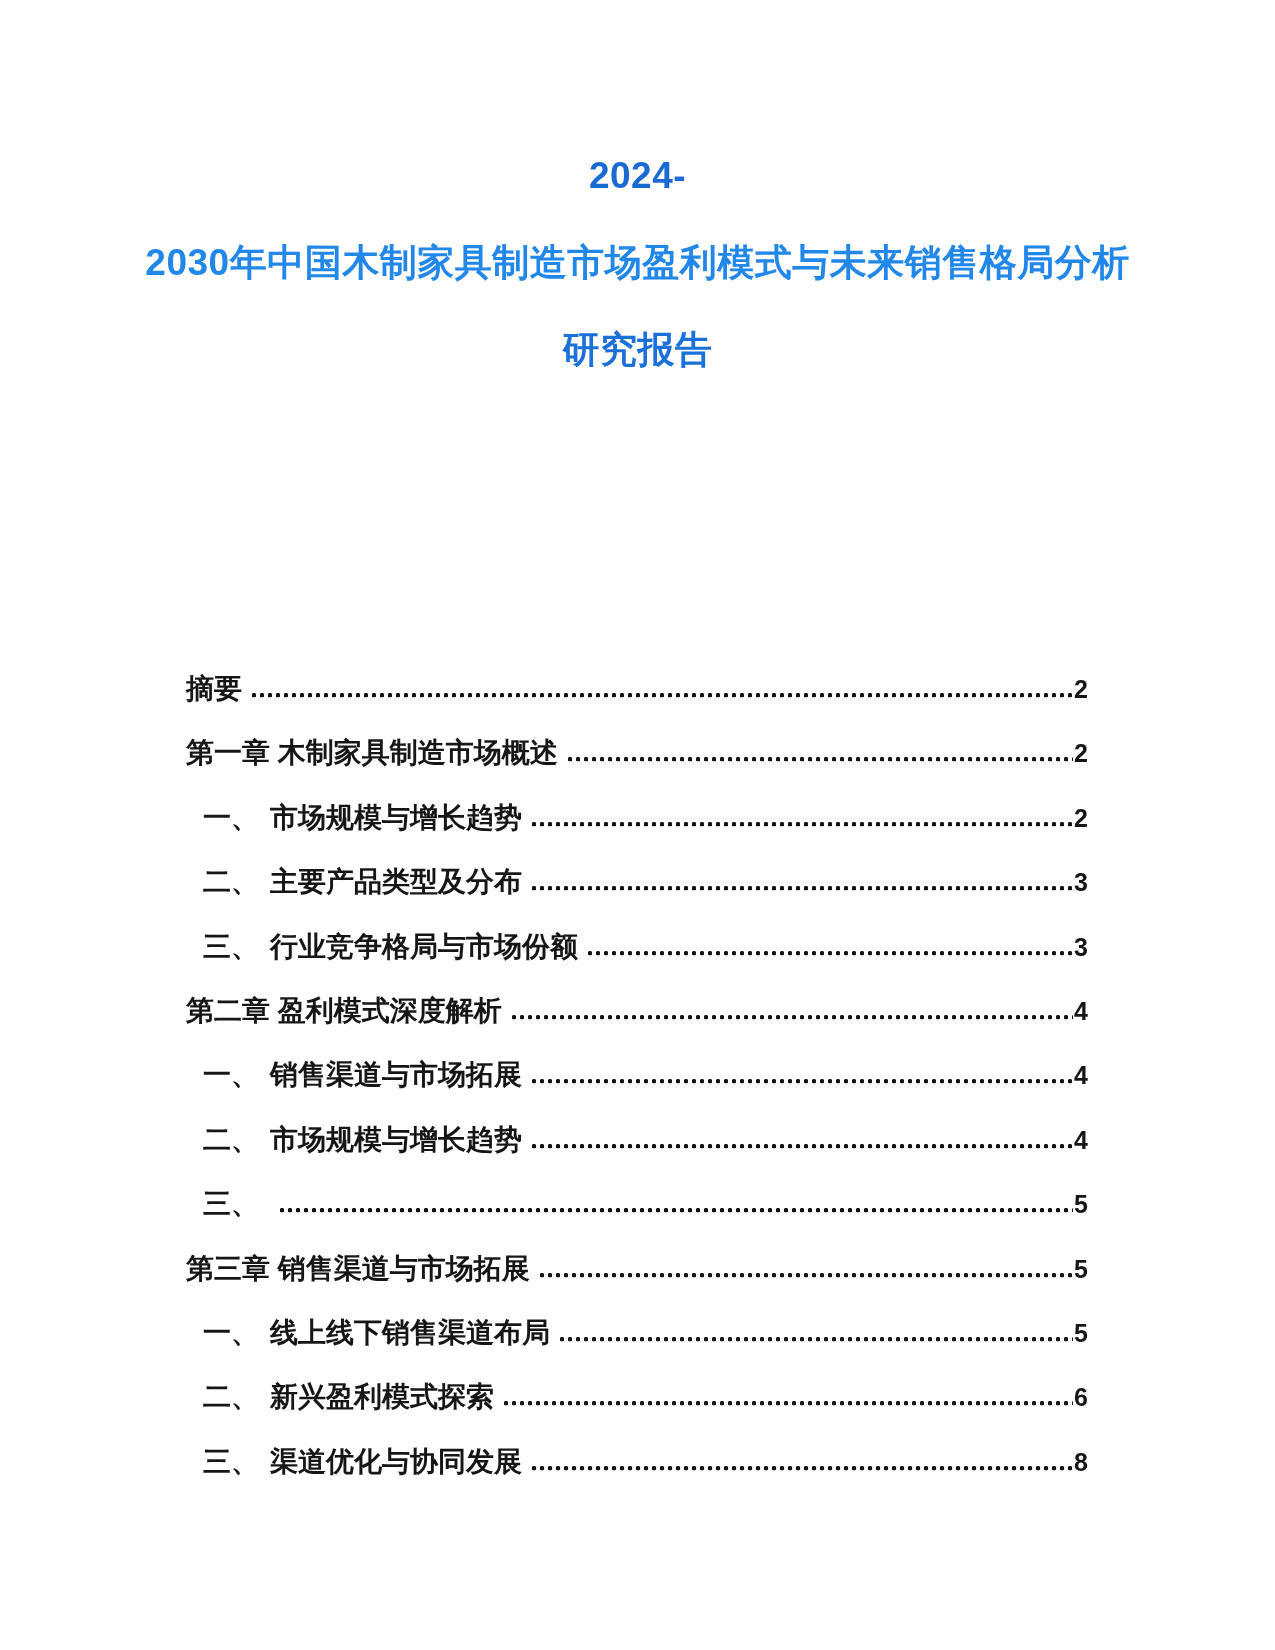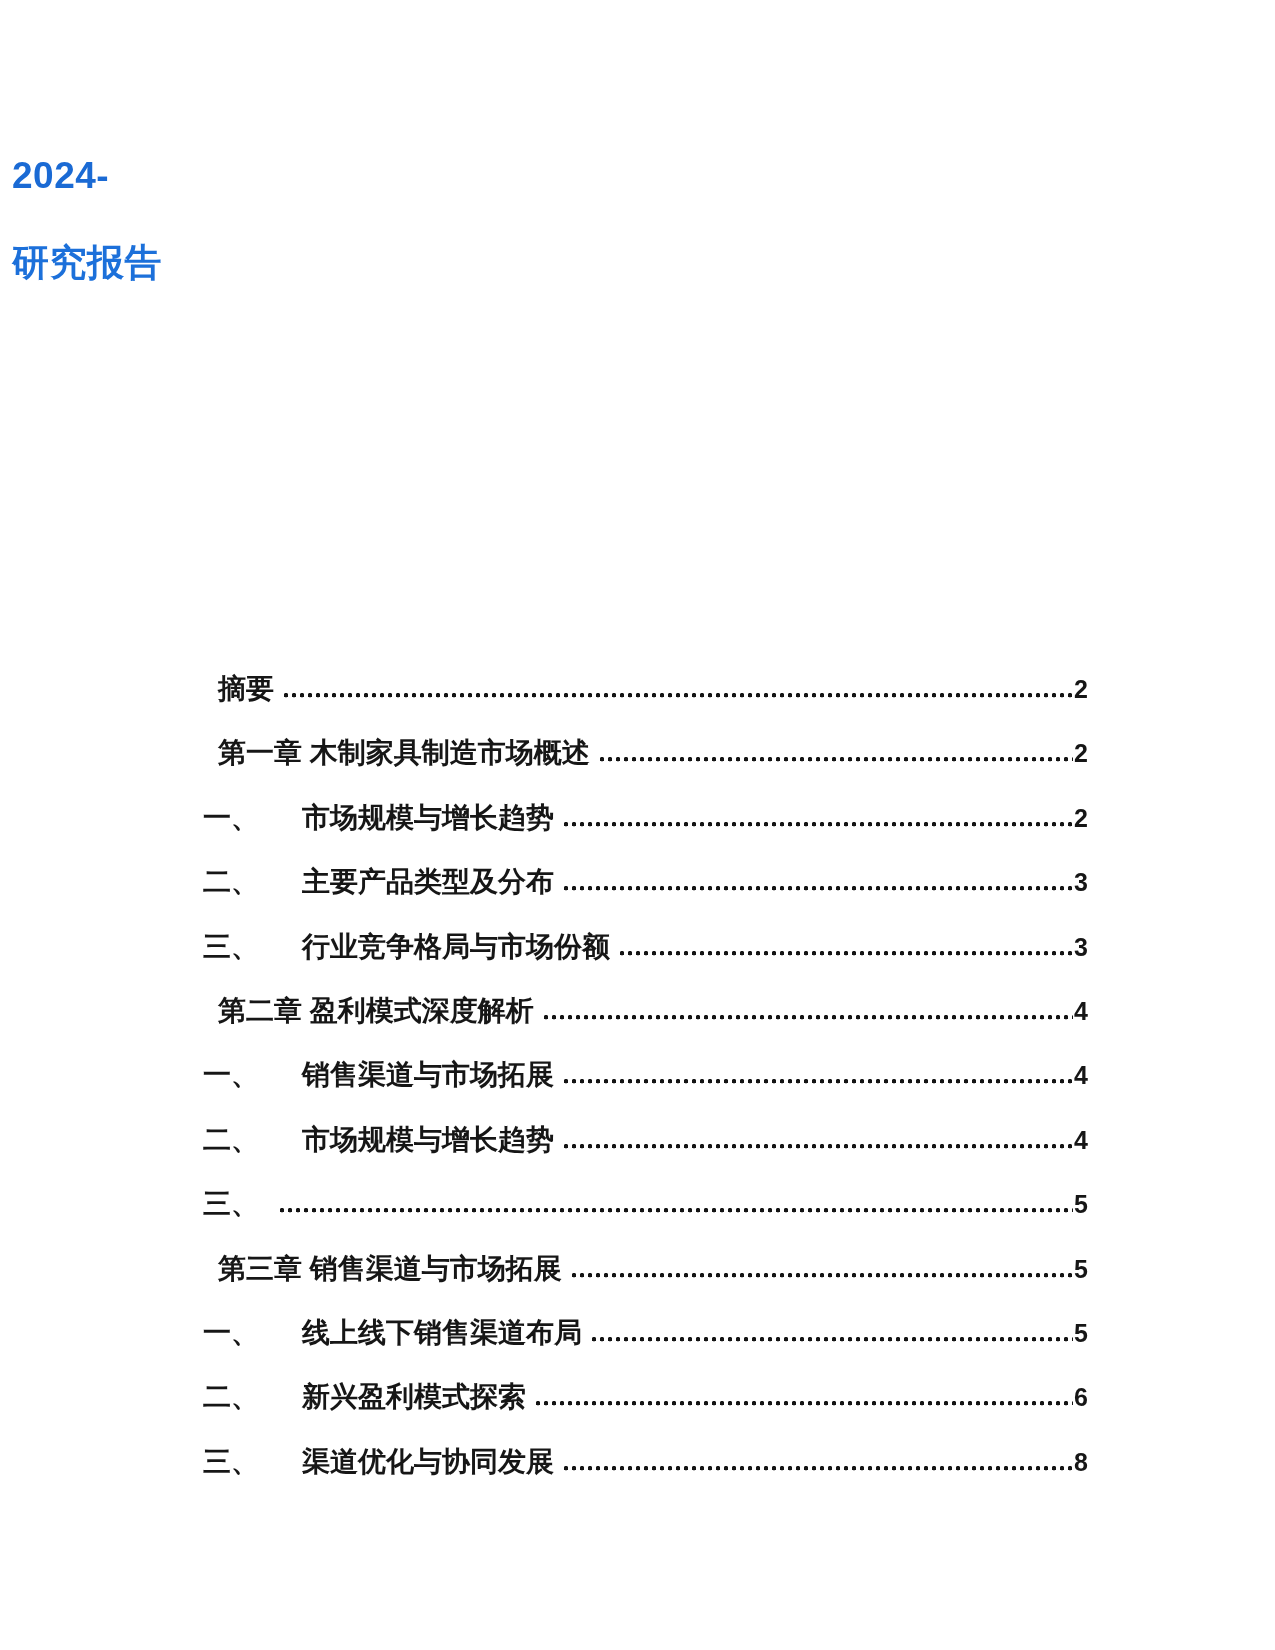--- a/index.html
+++ b/index.html
@@ -12,24 +12,24 @@
     overflow: hidden;
   }
   .page {
     position: absolute;
     inset: 0;
     background: #ffffff;
   }
   
   .title-block {
     position: absolute;
-    left: 12px;
+    left: 0;
     right: 0;
     top: 132px;
-    text-align: left;
+    text-align: center;
     font-weight: 700;
     font-size: 37px;
     line-height: 87px;
     letter-spacing: 0.5px;
     white-space: nowrap;
   }
   
   .toc {
     position: absolute;
     left: 186px;
@@ -46,21 +46,21 @@
     color: #161616;
     white-space: pre;
   }
   .toc-row.sub { padding-left: 17px; }
   .toc-row .prefix { display: none; }
   .toc-row.sub .prefix {
     display: block;
     flex: none;
     width: 67px;
   }
-  .toc-row .label { flex: none; margin-left: 32px; }
+  .toc-row .label { flex: none; }
   .toc-row .leader {
     flex: 1 1 auto;
     height: 6px;
     margin-left: 8px;
     margin-right: 1px;
     align-self: baseline;
     background-image: radial-gradient(circle at 4px 3.2px, #141414 2.1px, rgba(0,0,0,0) 2.45px);
     background-size: 8px 6px;
     background-repeat: repeat-x;
     background-position: left bottom;
@@ -72,20 +72,21 @@
     color: #161616;
   }
 </style>
 </head>
 <body>
 
 <div class="page">
 
   <header class="title-block">
     <div class="t-line" style="color: rgb(26, 106, 212);">2024-</div>
+    <div class="t-line" style="color: rgb(33, 135, 233);">2030年中国木制家具制造市场盈利模式与未来销售格局分析</div>
     <div class="t-line" style="color: rgb(28, 112, 218);">研究报告</div>
   </header>
 
   <nav class="toc" id="toc">
       <div class="toc-row" style="color: rgb(22, 22, 22);">
     
     <span class="label">摘要</span>
     <span class="leader"></span>
     <span class="pagenum">2</span>
   </div>

